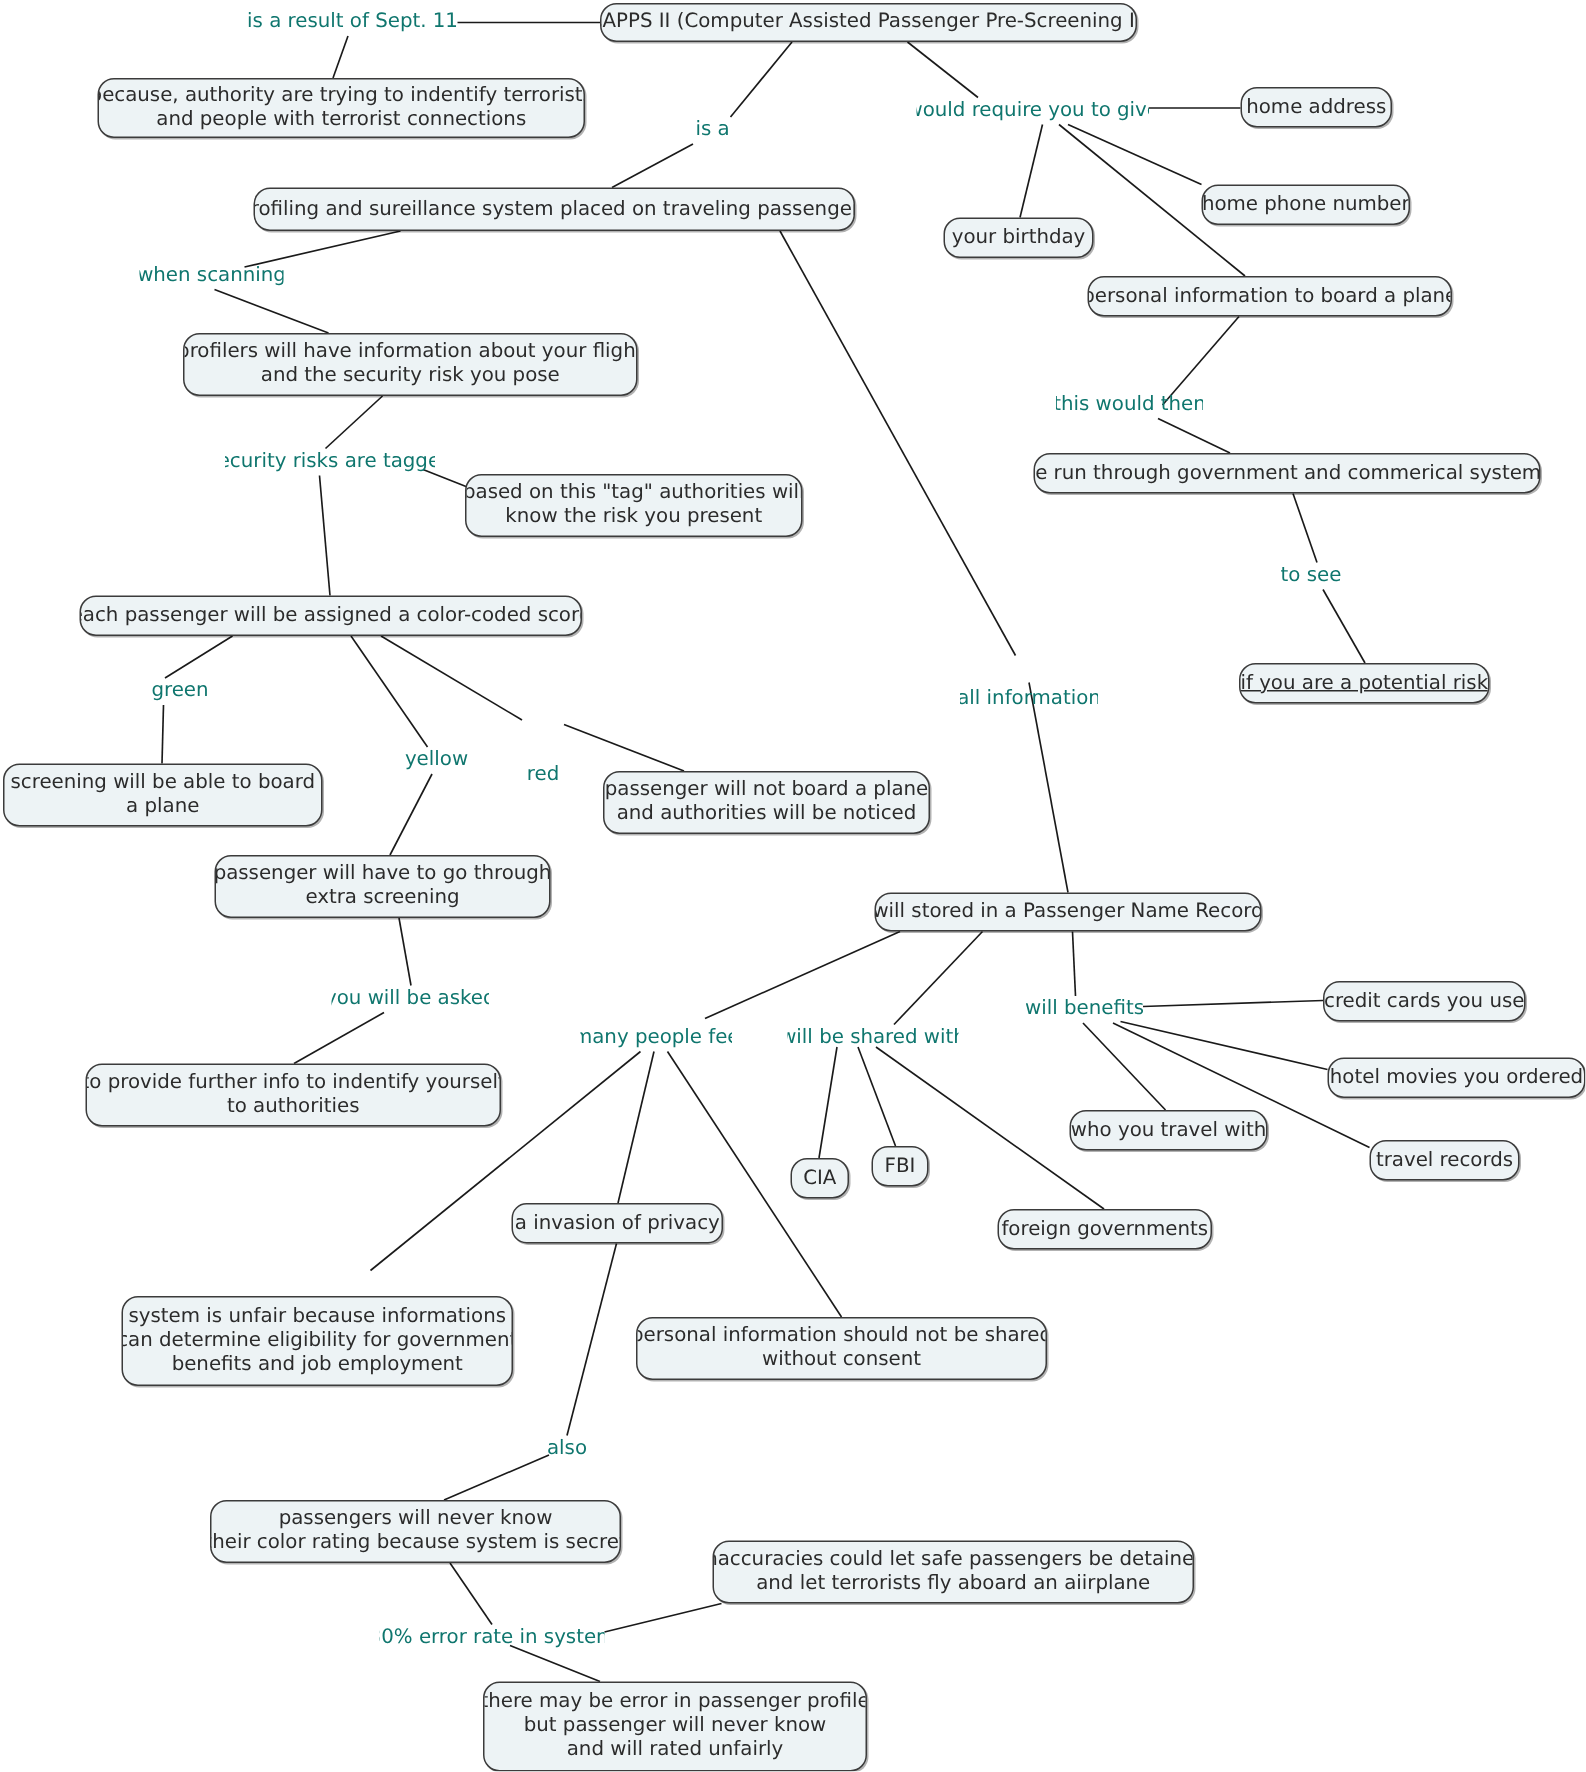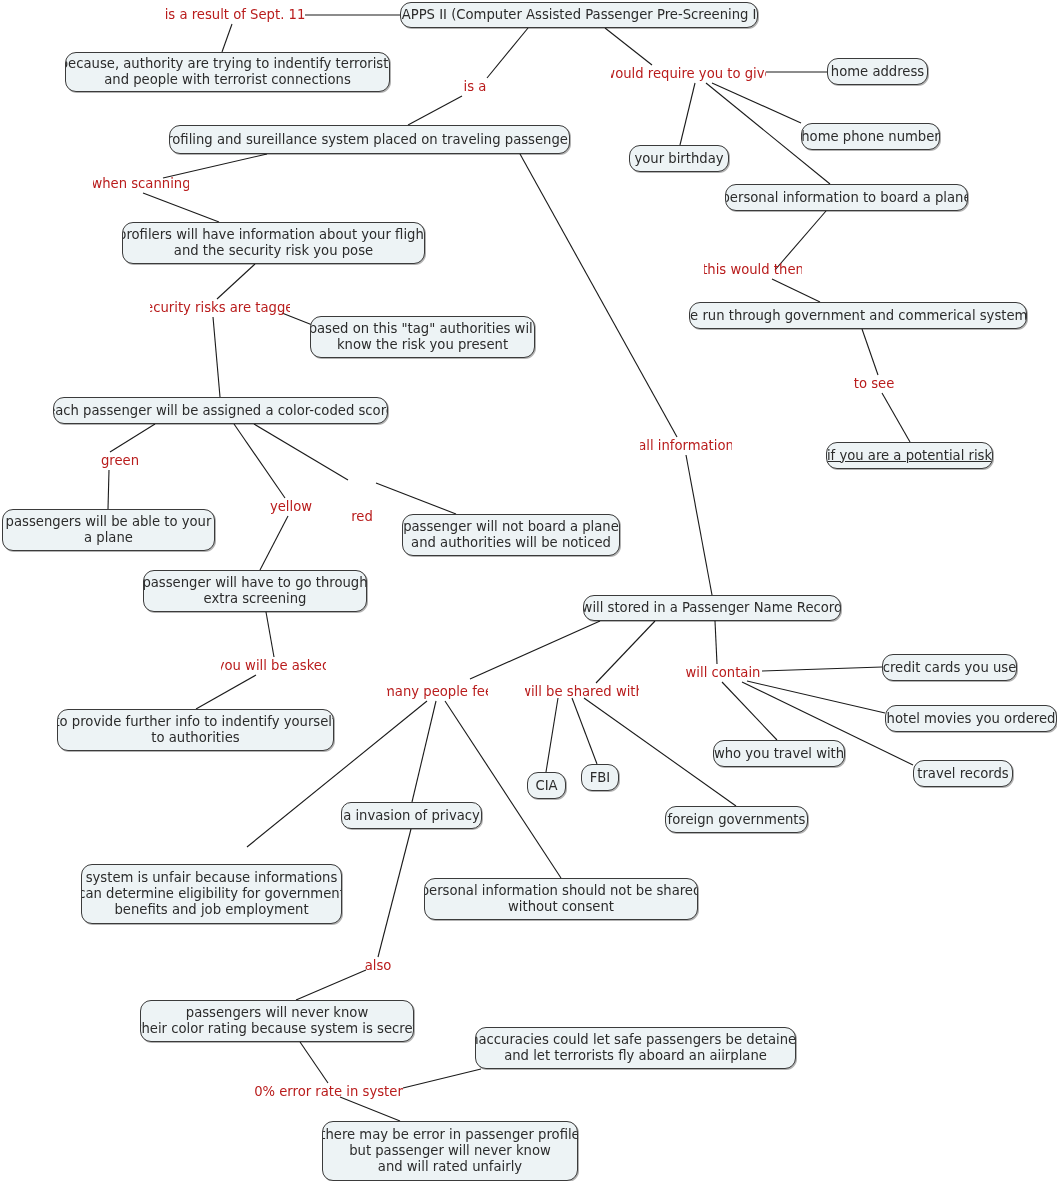--- a/index.html
+++ b/index.html
@@ -44,21 +44,21 @@
   }
   .node span {
     display: block;
     white-space: pre;
   }
   .link-label {
     position: absolute;
     box-sizing: border-box;
     background: transparent;
     border: none;
-    color: #b91c1c;
+    color: #0f766e;
     font-size: 13.2px;
     line-height: 16px;
     text-align: center;
     overflow: hidden;
     white-space: pre;
     display: flex;
     align-items: center;
     justify-content: center;
   }
 </style>
@@ -117,21 +117,21 @@
   <div id="node-layer">
       <div class="node" style="left: 400px; top: 2px; width: 358px; height: 26px;"><span>CAPPS II (Computer Assisted Passenger Pre-Screening II)</span></div>
       <div class="node" style="left: 65px; top: 52px; width: 325px; height: 40px;"><span>because, authority are trying to indentify terrorists
 and people with terrorist connections</span></div>
       <div class="node" style="left: 169px; top: 125px; width: 401px; height: 29px;"><span>profiling and sureillance system placed on traveling passengers</span></div>
       <div class="node" style="left: 122px; top: 222px; width: 303px; height: 42px;"><span>profilers will have information about your flight
 and the security risk you pose</span></div>
       <div class="node" style="left: 310px; top: 316px; width: 225px; height: 42px;"><span>based on this "tag" authorities will
 know the risk you present</span></div>
       <div class="node" style="left: 53px; top: 397px; width: 335px; height: 27px;"><span>each passenger will be assigned a color-coded score</span></div>
-      <div class="node" style="left: 2px; top: 509px; width: 213px; height: 42px;"><span>passengers will be able to your
+      <div class="node" style="left: 2px; top: 509px; width: 213px; height: 42px;"><span>screening will be able to board
 a plane</span></div>
       <div class="node" style="left: 143px; top: 570px; width: 224px; height: 42px;"><span>passenger will have to go through
 extra screening</span></div>
       <div class="node" style="left: 402px; top: 514px; width: 218px; height: 42px;"><span>passenger will not board a plane
 and authorities will be noticed</span></div>
       <div class="node" style="left: 57px; top: 709px; width: 277px; height: 42px;"><span>to provide further info to indentify yourself
 to authorities</span></div>
       <div class="node" style="left: 629px; top: 145px; width: 100px; height: 27px;"><span>your birthday</span></div>
       <div class="node" style="left: 827px; top: 58px; width: 101px; height: 27px;"><span>home address</span></div>
       <div class="node" style="left: 801px; top: 123px; width: 139px; height: 27px;"><span>home phone number</span></div>
@@ -163,20 +163,20 @@
       <div class="link-label" style="left: 458px; top: 78px; width: 34px; height: 18px;"><span>is a</span></div>
       <div class="link-label" style="left: 611px; top: 65px; width: 155px; height: 18px;"><span>would require you to give</span></div>
       <div class="link-label" style="left: 93px; top: 175px; width: 96px; height: 18px;"><span>when scanning</span></div>
       <div class="link-label" style="left: 150px; top: 299px; width: 140px; height: 18px;"><span>security risks are tagged</span></div>
       <div class="link-label" style="left: 98px; top: 452px; width: 44px; height: 18px;"><span>green</span></div>
       <div class="link-label" style="left: 268px; top: 498px; width: 46px; height: 18px;"><span>yellow</span></div>
       <div class="link-label" style="left: 348px; top: 472px; width: 28px; height: 18px; margin-top: 36px;"><span>red</span></div>
       <div class="link-label" style="left: 221px; top: 657px; width: 105px; height: 18px;"><span>you will be asked</span></div>
       <div class="link-label" style="left: 704px; top: 261px; width: 98px; height: 18px;"><span>this would then</span></div>
       <div class="link-label" style="left: 851px; top: 375px; width: 46px; height: 18px;"><span>to see</span></div>
-      <div class="link-label" style="left: 640px; top: 437px; width: 92px; height: 18px; text-align: right;"><span>all information</span></div>
-      <div class="link-label" style="left: 684px; top: 664px; width: 78px; height: 18px;"><span>will contain</span></div>
+      <div class="link-label" style="left: 640px; top: 457px; width: 92px; height: 18px; text-align: right;"><span>all information</span></div>
+      <div class="link-label" style="left: 684px; top: 664px; width: 78px; height: 18px;"><span>will benefits</span></div>
       <div class="link-label" style="left: 525px; top: 683px; width: 114px; height: 18px;"><span>will be shared with</span></div>
       <div class="link-label" style="left: 387px; top: 683px; width: 101px; height: 18px;"><span>many people fee</span></div>
       <div class="link-label" style="left: 362px; top: 957px; width: 32px; height: 18px;"><span>also</span></div>
       <div class="link-label" style="left: 253px; top: 1083px; width: 150px; height: 18px;"><span>30% error rate in system</span></div>
     </div>
 </div>
 
 </body></html>

